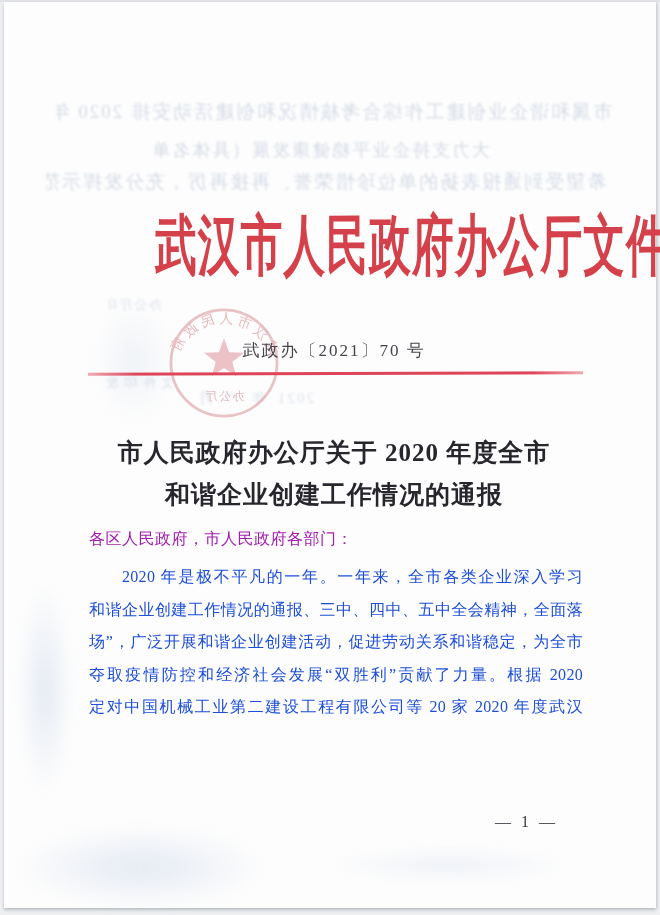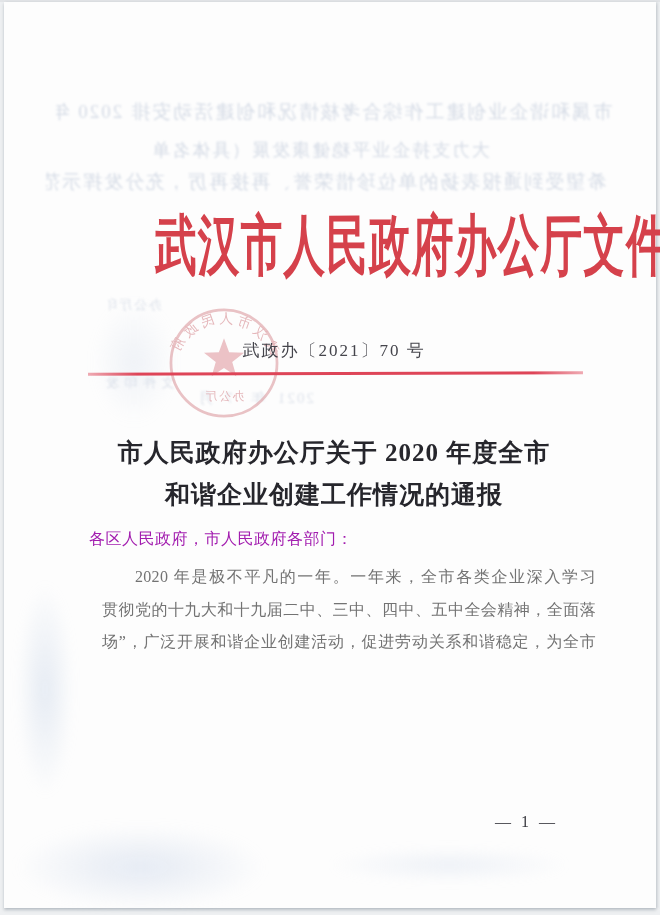--- a/index.html
+++ b/index.html
@@ -71,21 +71,21 @@
     position:absolute; top:430px; left:0; width:660px;
     text-align:center; font-weight:bold; color:#26262c;
     font-size:25px; line-height:42px; letter-spacing:1px;
   }
 
   .salutation {
     position:absolute; top:527px; left:85px; width:494px;
     font-size:16px; color:#a21caf; letter-spacing:.5px;
   }
 
-  .body-lines { position:absolute; top:559px; left:98px; width:494px; color:#737373; }
+  .body-lines { position:absolute; top:559px; left:85px; width:494px; color:#1d4ed8; }
   .bl {
     height:32.6px; line-height:32.6px; font-size:16px;
     text-align:justify; text-align-last:justify; white-space:nowrap; overflow:hidden;
     letter-spacing:.3px;
   }
   .bl.indent { padding-left:33px; }
 
   .page-number {
     position:absolute; top:811px; right:98px;
     font-size:16px; letter-spacing:3px; color:#3a3a40;
@@ -130,20 +130,22 @@
 
     <div class="doc-title">
       <div>市人民政府办公厅关于 2020 年度全市</div>
       <div>和谐企业创建工作情况的通报</div>
     </div>
 
     <div class="salutation">各区人民政府，市人民政府各部门：</div>
 
     <div class="body-lines">
       <div class="bl indent">2020 年是极不平凡的一年。一年来，全市各类企业深入学习</div>
-      <div class="bl">贯彻党的十九大和十九届二中、三中、四中、五中全会精神，全面落</div>
+      <div class="bl">和谐企业创建工作情况的通报、三中、四中、五中全会精神，全面落</div>
       <div class="bl">场”，广泛开展和谐企业创建活动，促进劳动关系和谐稳定，为全市</div>
+      <div class="bl">夺取疫情防控和经济社会发展“双胜利”贡献了力量。根据 2020</div>
+      <div class="bl">定对中国机械工业第二建设工程有限公司等 20 家 2020 年度武汉</div>
     </div>
 
     <div class="page-number">— 1 —</div>
 
   </div>
 </div>
 
 </body></html>

